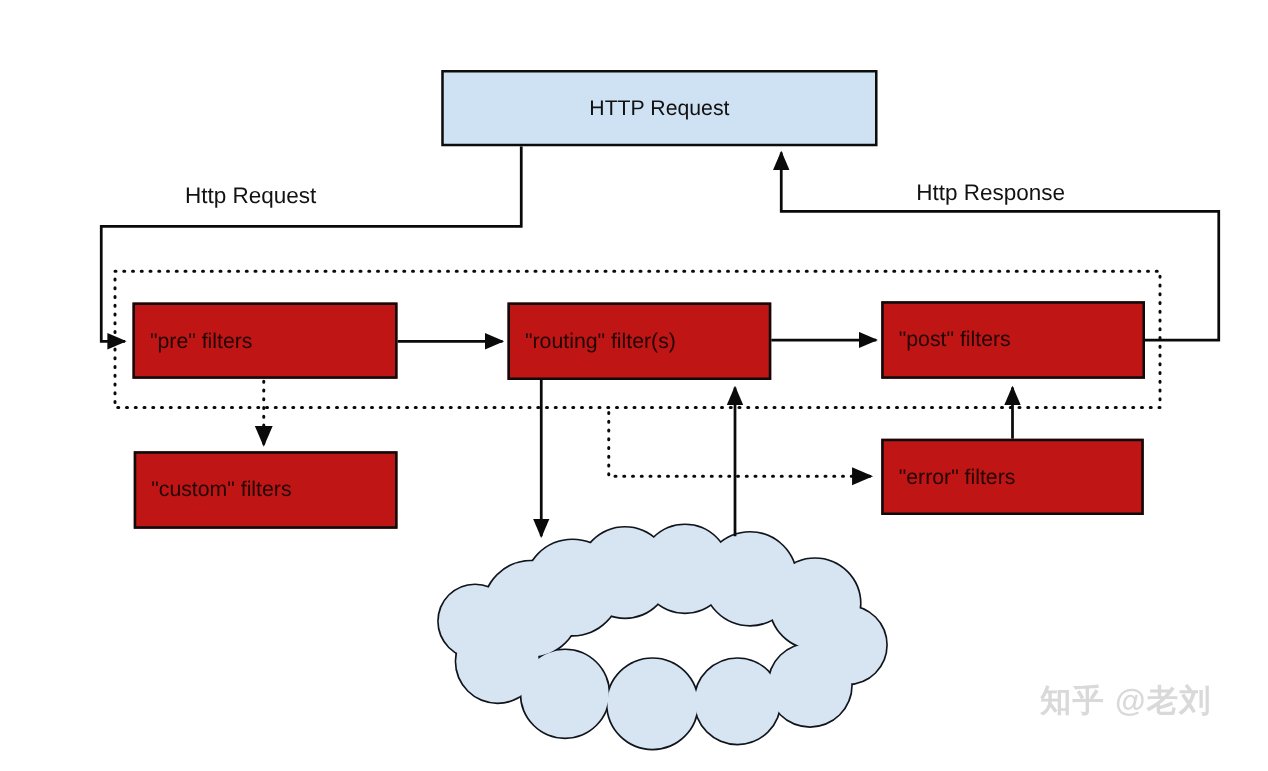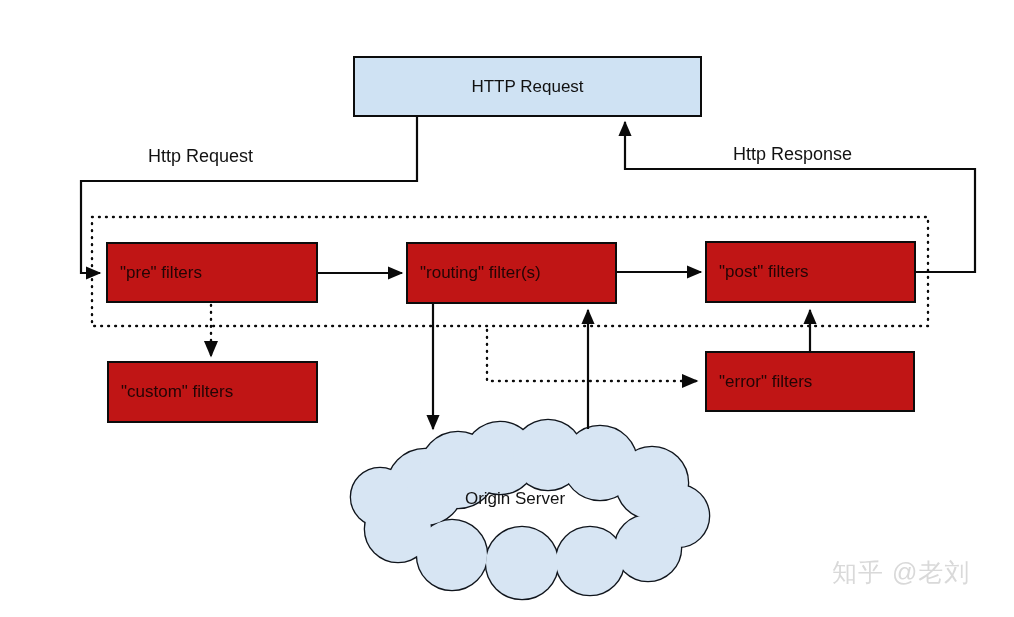--- a/index.html
+++ b/index.html
@@ -147,17 +147,16 @@
     <span>"custom" filters</span>
   </div>
 
   <div class="node red-box" style="left:705px; top:351px; width:210px; height:61px;">
     <span>"error" filters</span>
   </div>
 
   <div class="edge-label" style="left:148px; top:146px;">Http Request</div>
   <div class="edge-label" style="left:733px; top:144px;">Http Response</div>
 
-  <div class="cloud-label" style="left:420px; top:489px; width:190px;">Origin Server</div>
 
-  <div class="watermark" style="left:832px; top:556px;">知乎 @老刘</div>
+  <div class="watermark" style="left:832px; top:544px;font-weight:bold;">知乎 @老刘</div>
 
 </div>
 
 </body></html>

